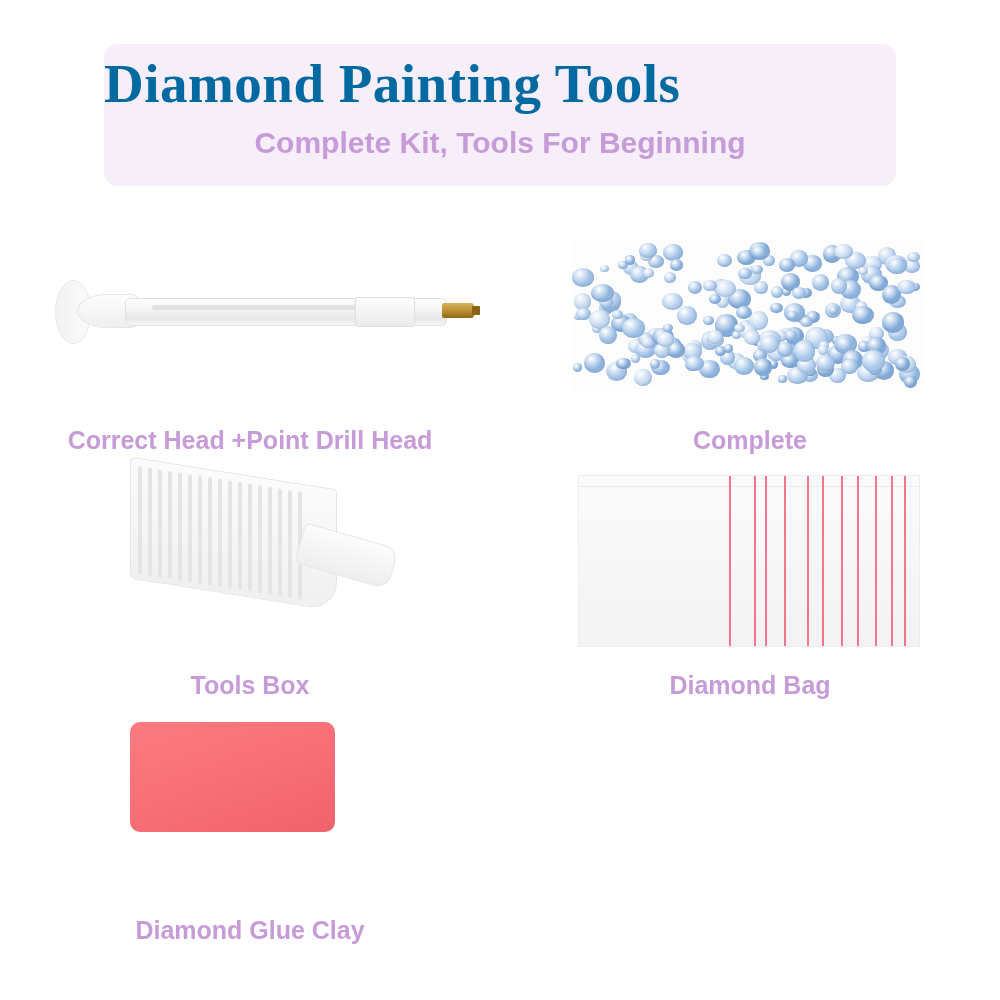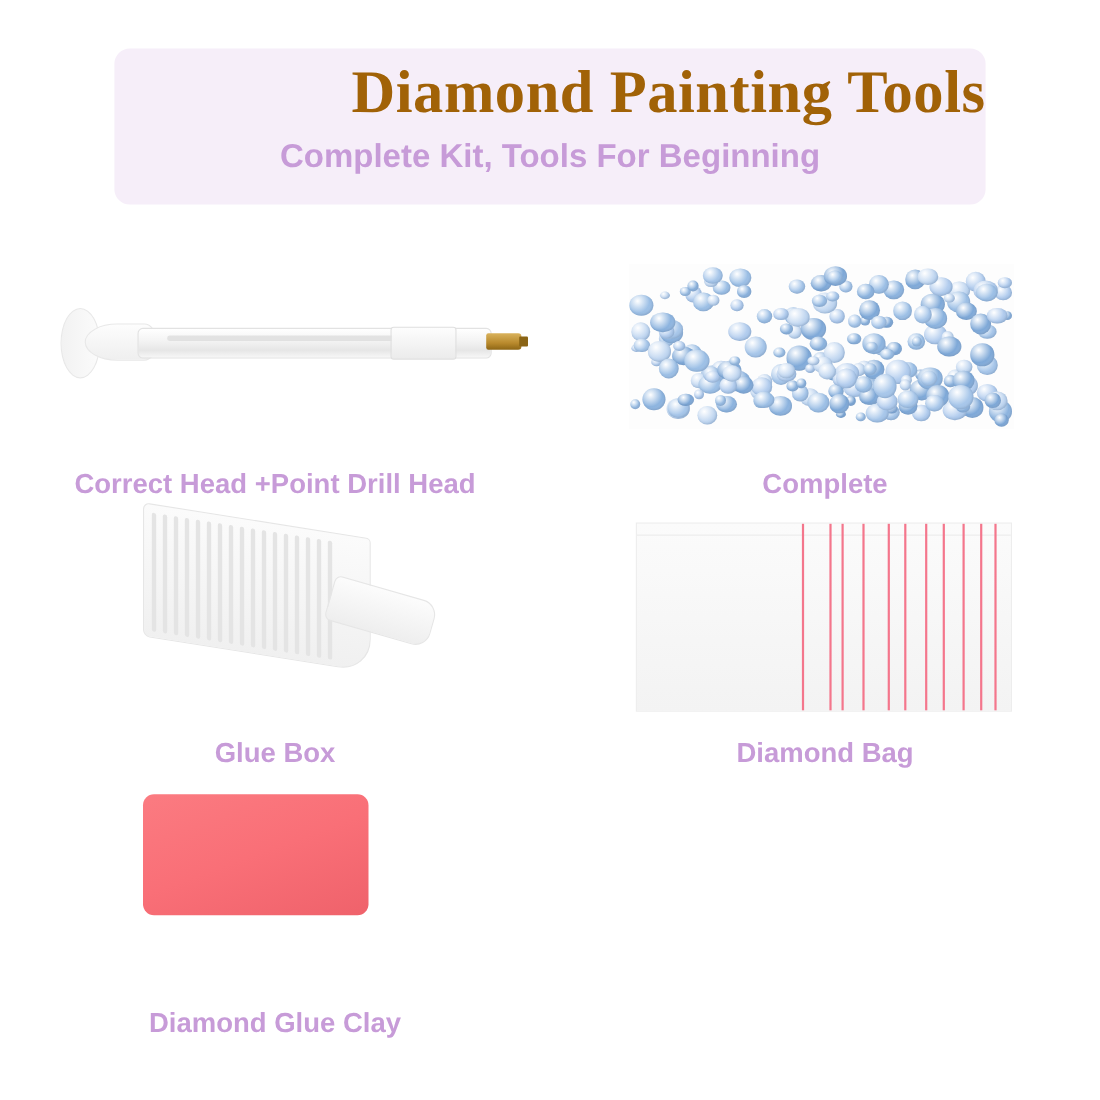--- a/index.html
+++ b/index.html
@@ -23,24 +23,24 @@
     width: 792px;
     height: 142px;
     background: #f6eef9;
     border-radius: 14px;
   }
   .banner-title {
     position: absolute;
     left: 0;
     top: 8px;
     width: 100%;
-    text-align: right;
+    text-align: left;
     font-size: 55px;
     font-weight: bold;
-    color: #a16207;
+    color: #0369a1;
     letter-spacing: 0.5px;
     font-family: "Liberation Serif", serif;
   }
   .banner-sub {
     position: absolute;
     left: 0;
     top: 82px;
     width: 100%;
     text-align: center;
     font-size: 30px;
@@ -530,21 +530,21 @@
               <i style="left: 110px;"></i>
               <i style="left: 120px;"></i>
               <i style="left: 130px;"></i>
               <i style="left: 140px;"></i>
               <i style="left: 150px;"></i>
               <i style="left: 160px;"></i>
             </div>
           <div class="db-handle"></div>
         </div>
       </div>
-      <div class="cell-label">Glue Box</div>
+      <div class="cell-label">Tools Box</div>
     </div>
 
     <div class="cell">
       <div class="cell-art">
         <div class="bag" id="bag-art">
           <div class="seam"></div>
         <div class="stripe" style="left: 150px; background: rgb(244, 118, 140);"></div>
             <div class="stripe" style="left: 175px; background: rgb(244, 118, 140);"></div>
             <div class="stripe" style="left: 186px; background: rgb(244, 118, 140);"></div>
             <div class="stripe" style="left: 205px; background: rgb(244, 118, 140);"></div>

